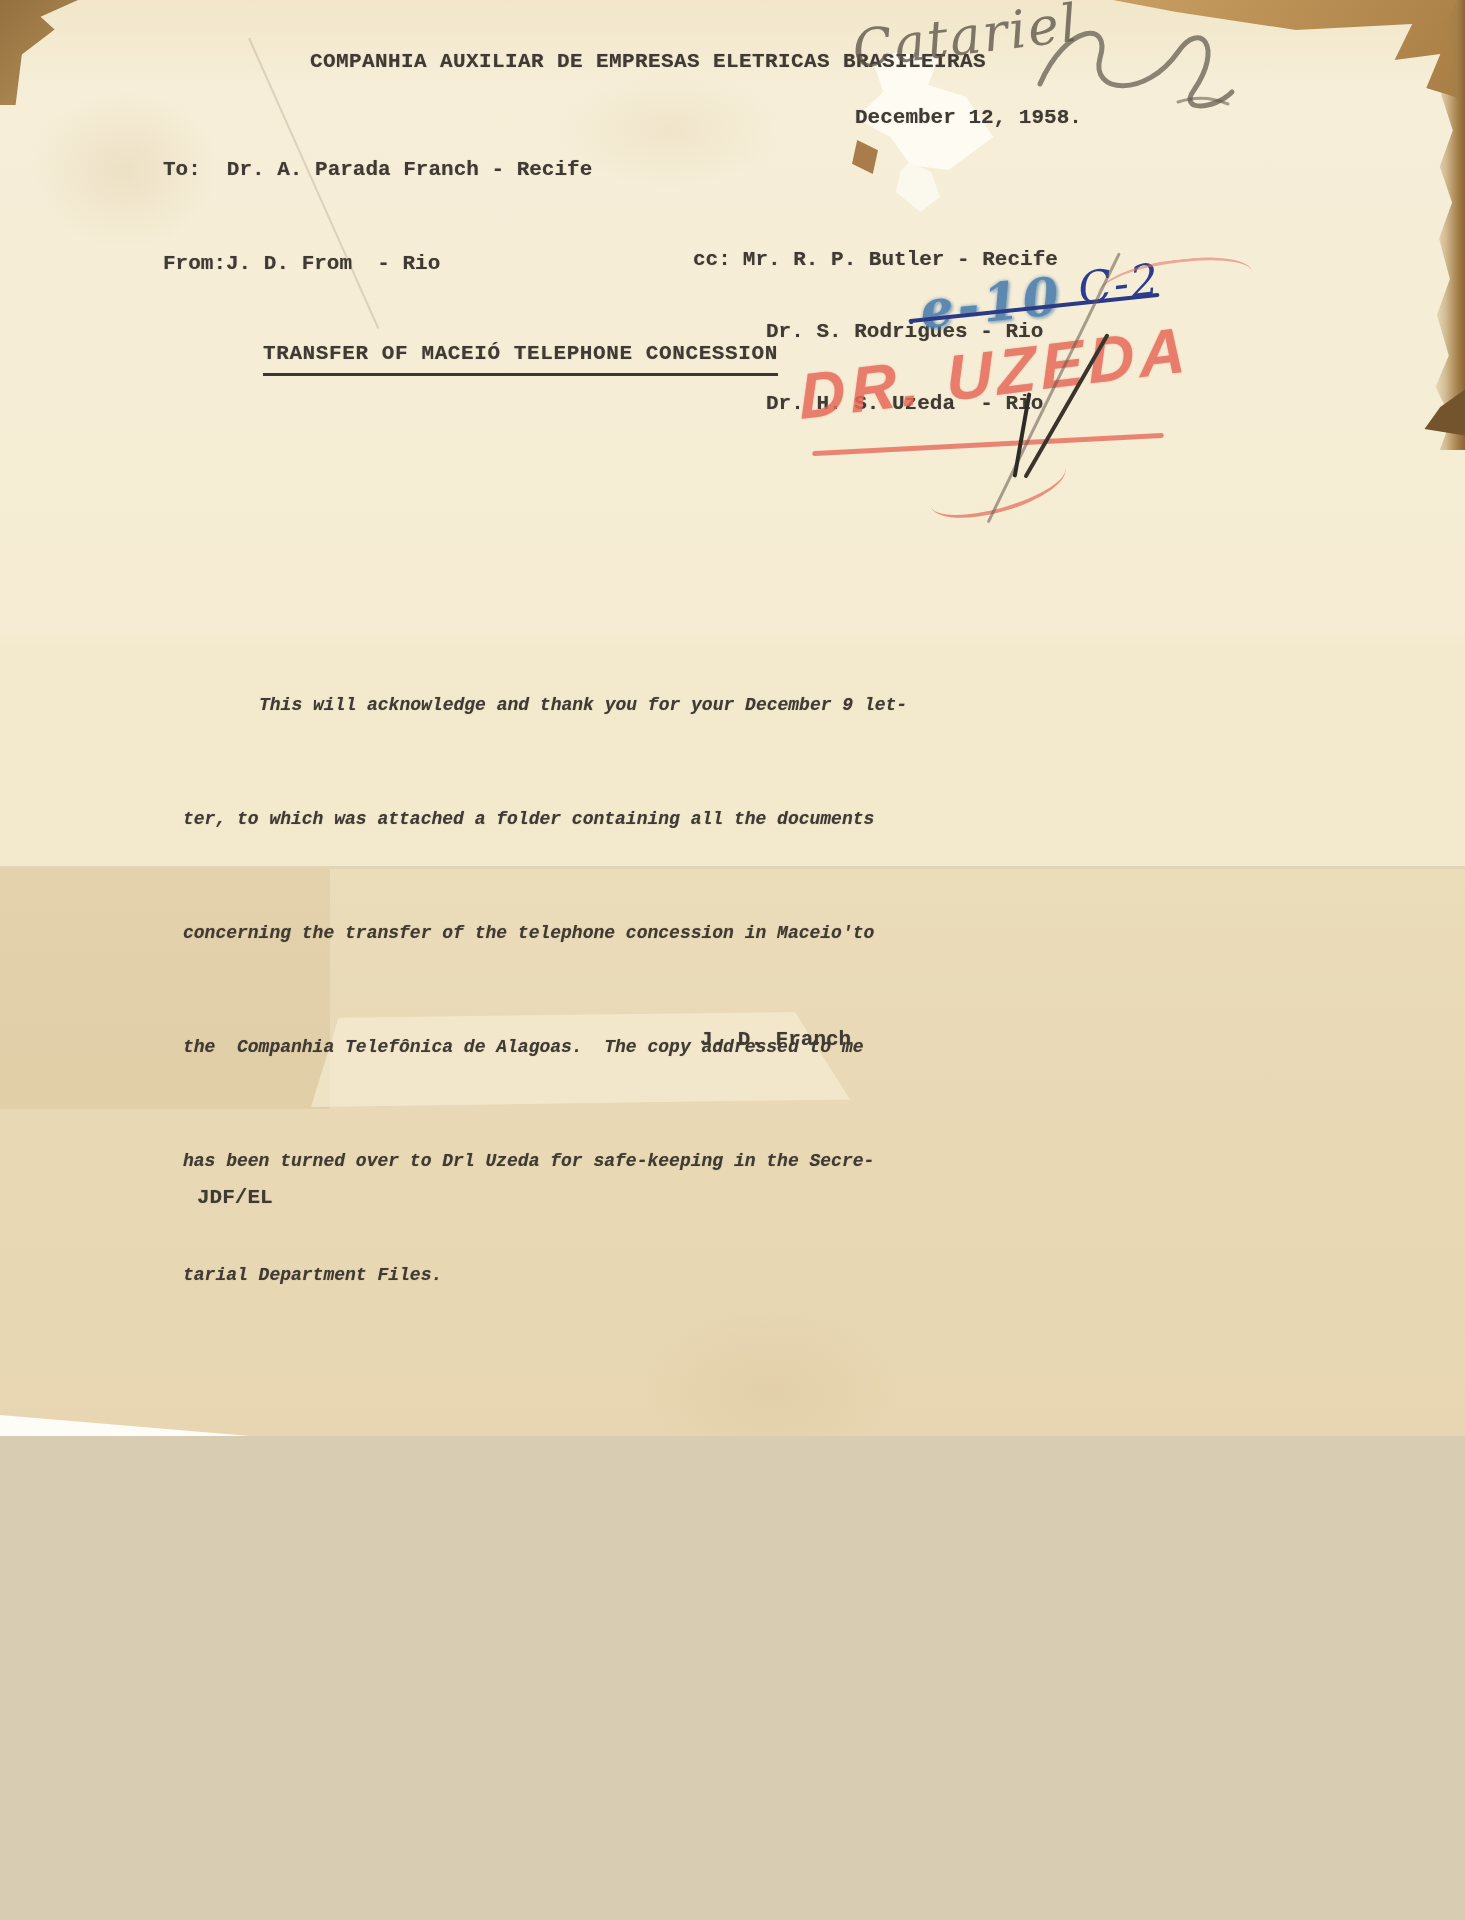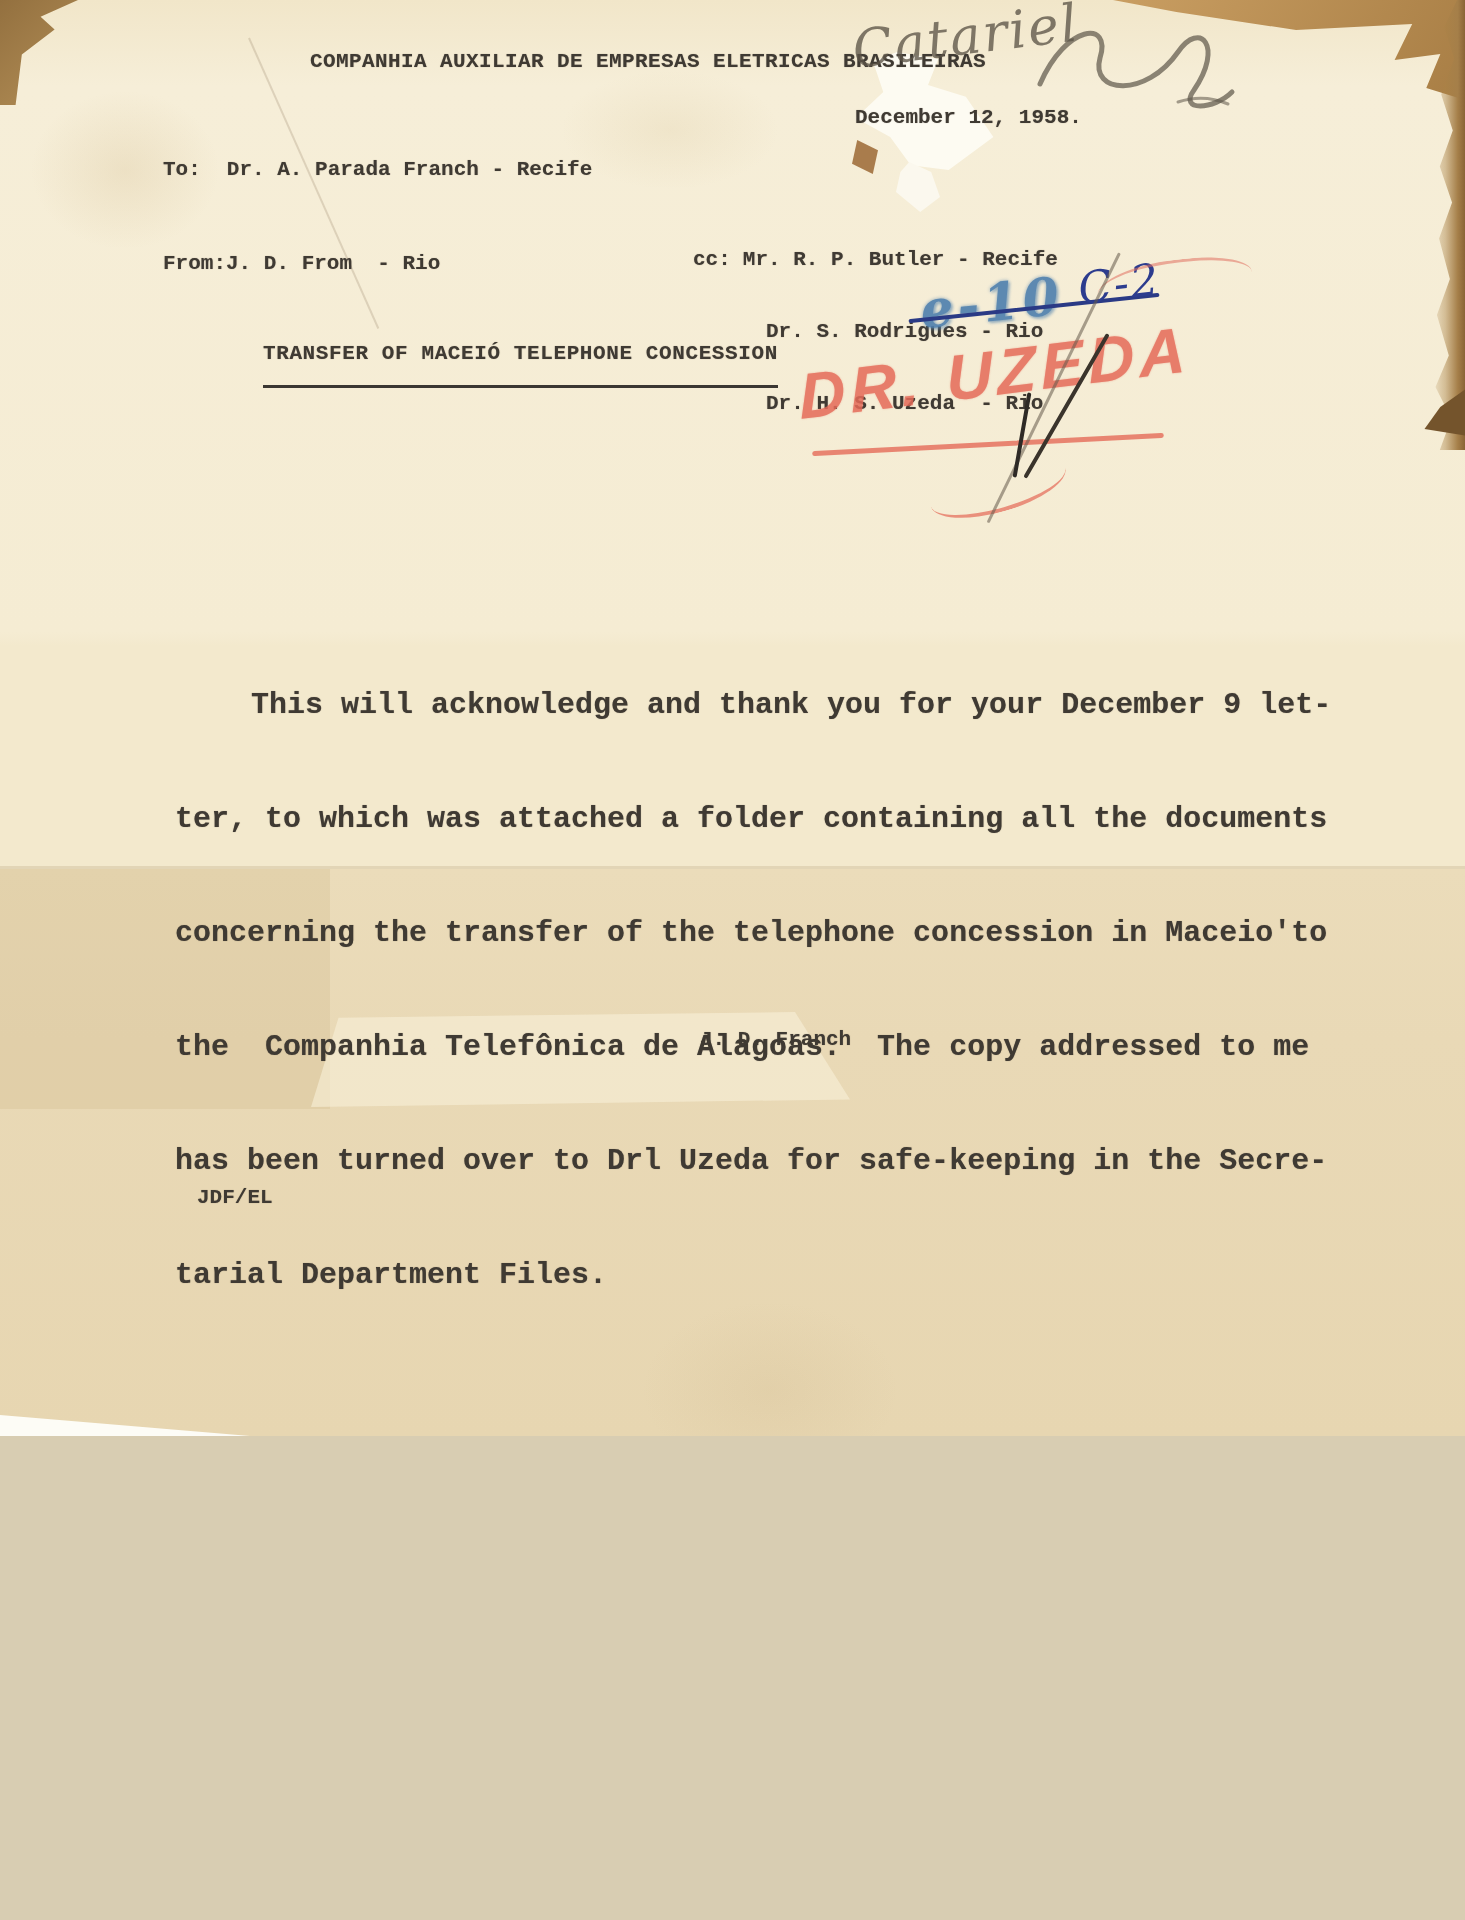--- a/index.html
+++ b/index.html
@@ -43,22 +43,22 @@
   
   .tw{position:absolute;font-family:"Liberation Mono","DejaVu Sans Mono",monospace;font-weight:bold;
       color:#3f3a33;font-size:21px;white-space:pre;text-shadow:0 0 1px rgba(62,52,40,.45);}
   .header{left:310px;top:50px;letter-spacing:.4px;}
   .date{left:855px;top:106px;}
   .to-line{left:163px;top:158px;display:flex;gap:26px;}
   .from-line{left:163px;top:252px;display:flex;}
   .cc-block{left:693px;top:200px;line-height:24px;}
   .cc-row{display:flex;gap:12px;}
   .cc-indent{margin-left:73px;}
-  .subject{left:263px;top:342px;border-bottom:3px solid #3b3732;padding-bottom:20px;letter-spacing:.6px;}
-  .body-par{left:175px;top:610px;font-size:30px;line-height:38px;}
+  .subject{left:263px;top:342px;border-bottom:3px solid #3b3732;padding-bottom:8px;letter-spacing:.6px;}
+  .body-par{left:183px;top:610px;font-size:18px;line-height:38px;font-style:italic;}
   .body-par .line{white-space:pre;}
   .body-par .line.first{padding-left:76px;}
   .signature{left:700px;top:1028px;}
   .initials{left:197px;top:1186px;}
   
   .hand{position:absolute;font-family:"DejaVu Serif",serif;font-style:italic;}
   .pencil-inscription{left:852px;top:6px;font-size:52px;color:rgba(92,85,72,.78);
     transform:rotate(-7deg);letter-spacing:2px;}
   .pencil-flourish{position:absolute;left:1028px;top:6px;}
   .blue-code{left:920px;top:272px;font-size:52px;font-weight:bold;color:#4d7fad;

